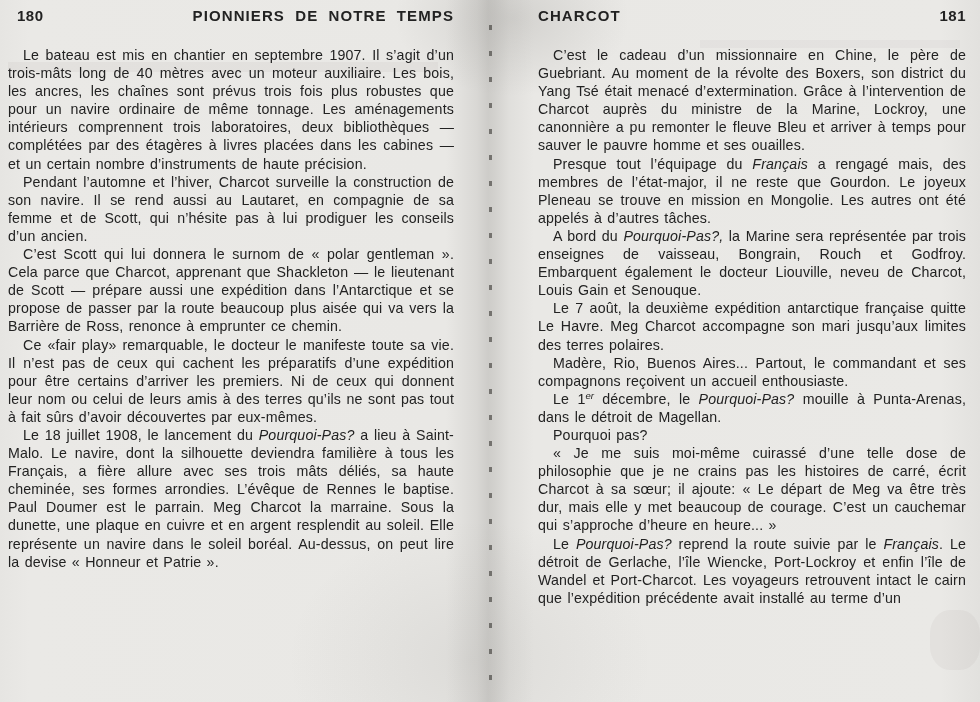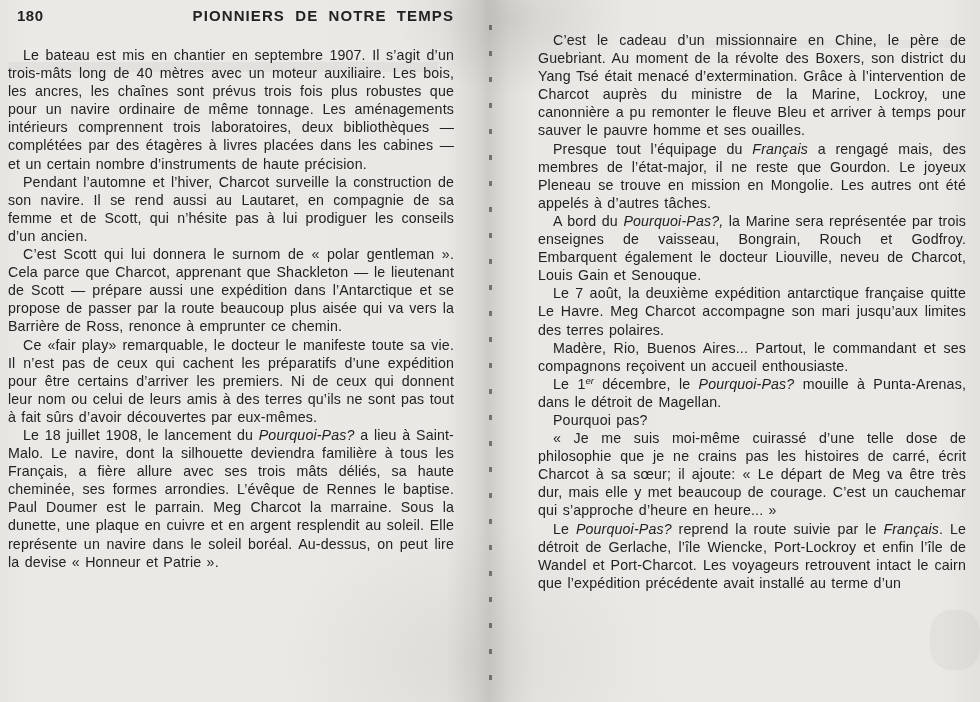--- a/index.html
+++ b/index.html
@@ -83,20 +83,24 @@
     <div class="page-body">
         <p><span>Le bateau est mis en chantier en septembre 1907. Il s’agit d’un trois-mâts long de 40 mètres avec un moteur auxiliaire. Les bois, les ancres, les chaînes sont prévus trois fois plus robustes que pour un navire ordinaire de même tonnage. Les aménagements intérieurs comprennent trois laboratoires, deux bibliothèques — complétées par des étagères à livres placées dans les cabines — et un certain nombre d’instruments de haute précision.</span></p>
         <p><span>Pendant l’automne et l’hiver, Charcot surveille la construction de son navire. Il se rend aussi au Lautaret, en compagnie de sa femme et de Scott, qui n’hésite pas à lui prodiguer les conseils d’un ancien.</span></p>
         <p><span>C’est Scott qui lui donnera le surnom de « polar gentleman ». Cela parce que Charcot, apprenant que Shackleton — le lieutenant de Scott — prépare aussi une expédition dans l’Antarctique et se propose de passer par la route beaucoup plus aisée qui va vers la Barrière de Ross, renonce à emprunter ce chemin.</span></p>
         <p><span>Ce «fair play» remarquable, le docteur le manifeste toute sa vie. Il n’est pas de ceux qui cachent les préparatifs d’une expédition pour être certains d’arriver les premiers. Ni de ceux qui donnent leur nom ou celui de leurs amis à des terres qu’ils ne sont pas tout à fait sûrs d’avoir découvertes par eux-mêmes.</span></p>
         <p><span>Le 18 juillet 1908, le lancement du </span><i>Pourquoi-Pas?</i><span> a lieu à Saint-Malo. Le navire, dont la silhouette deviendra familière à tous les Français, a fière allure avec ses trois mâts déliés, sa haute cheminée, ses formes arrondies. L’évêque de Rennes le baptise. Paul Doumer est le parrain. Meg Charcot la marraine. Sous la dunette, une plaque en cuivre et en argent resplendit au soleil. Elle représente un navire dans le soleil boréal. Au-dessus, on peut lire la devise « Honneur et Patrie ».</span></p>
       </div>
   </section>
 
   <section class="page page-right">
+    <div class="page-header">
+      <span class="running-title">CHARCOT</span>
+      <span class="page-num">181</span>
+    </div>
     <div class="page-body">
         <p><span>C’est le cadeau d’un missionnaire en Chine, le père de Guebriant. Au moment de la révolte des Boxers, son district du Yang Tsé était menacé d’extermination. Grâce à l’intervention de Charcot auprès du ministre de la Marine, Lockroy, une canonnière a pu remonter le fleuve Bleu et arriver à temps pour sauver le pauvre homme et ses ouailles.</span></p>
         <p><span>Presque tout l’équipage du </span><i>Français</i><span> a rengagé mais, des membres de l’état-major, il ne reste que Gourdon. Le joyeux Pleneau se trouve en mission en Mongolie. Les autres ont été appelés à d’autres tâches.</span></p>
         <p><span>A bord du </span><i>Pourquoi-Pas?,</i><span> la Marine sera représentée par trois enseignes de vaisseau, Bongrain, Rouch et Godfroy. Embarquent également le docteur Liouville, neveu de Charcot, Louis Gain et Senouque.</span></p>
         <p><span>Le 7 août, la deuxième expédition antarctique française quitte Le Havre. Meg Charcot accompagne son mari jusqu’aux limites des terres polaires.</span></p>
         <p><span>Madère, Rio, Buenos Aires... Partout, le commandant et ses compagnons reçoivent un accueil enthousiaste.</span></p>
         <p><span>Le 1</span><sup>er</sup><span> décembre, le </span><i>Pourquoi-Pas?</i><span> mouille à Punta-Arenas, dans le détroit de Magellan.</span></p>
         <p><span>Pourquoi pas?</span></p>
         <p><span>« Je me suis moi-même cuirassé d’une telle dose de philosophie que je ne crains pas les histoires de carré, écrit Charcot à sa sœur; il ajoute: « Le départ de Meg va être très dur, mais elle y met beaucoup de courage. C’est un cauchemar qui s’approche d’heure en heure... »</span></p>
         <p><span>Le </span><i>Pourquoi-Pas?</i><span> reprend la route suivie par le </span><i>Français</i><span>. Le détroit de Gerlache, l’île Wiencke, Port-Lockroy et enfin l’île de Wandel et Port-Charcot. Les voyageurs retrouvent intact le cairn que l’expédition précédente avait installé au terme d’un</span></p>

